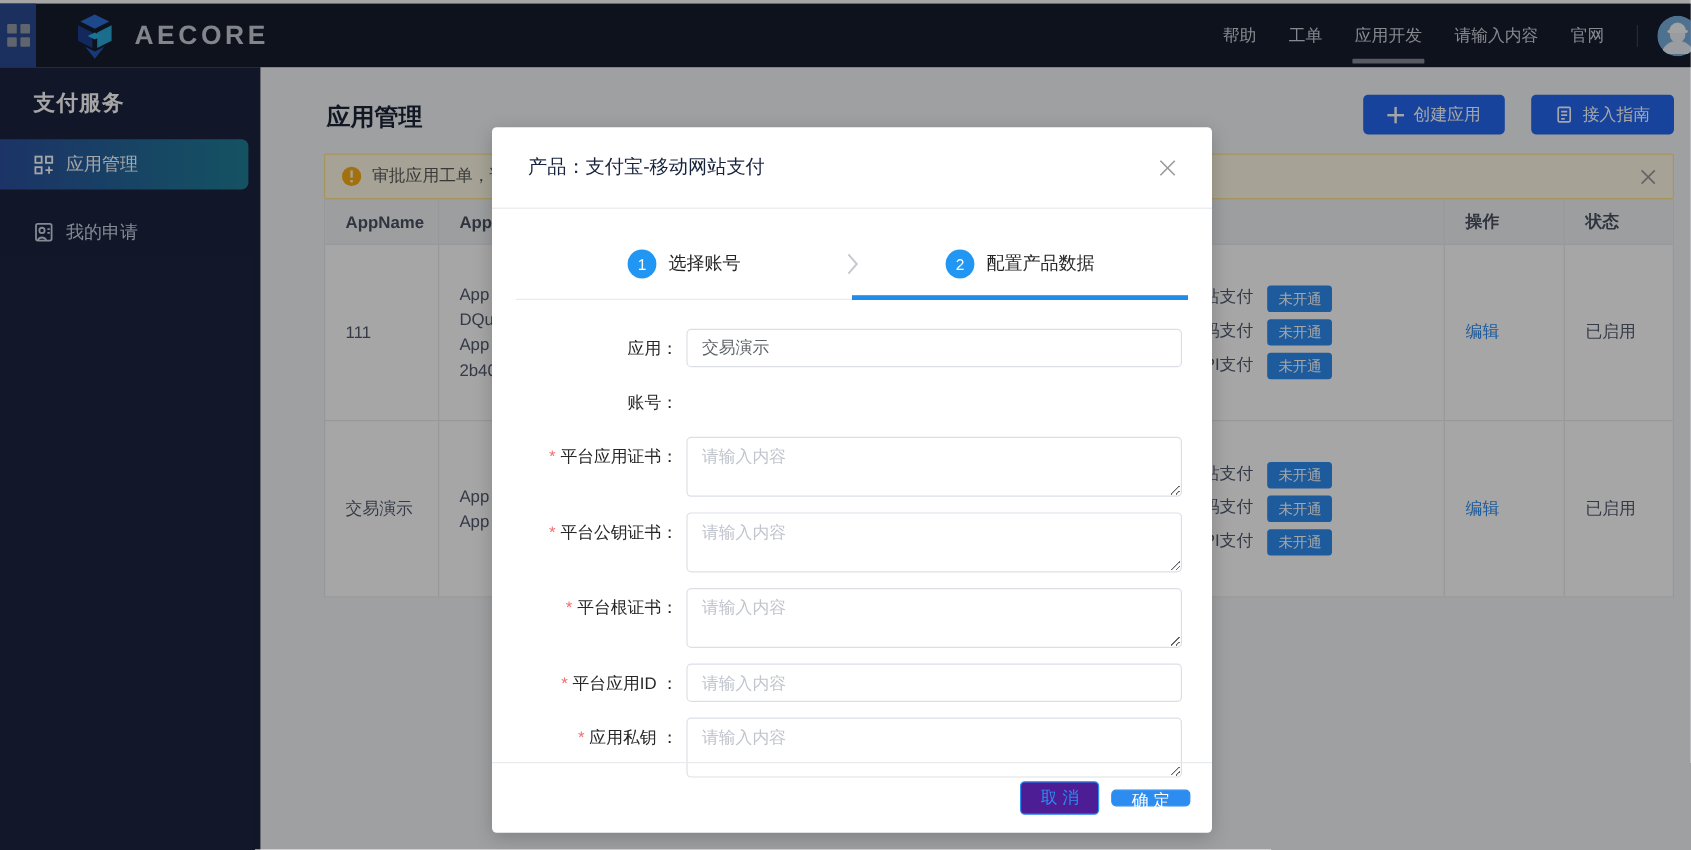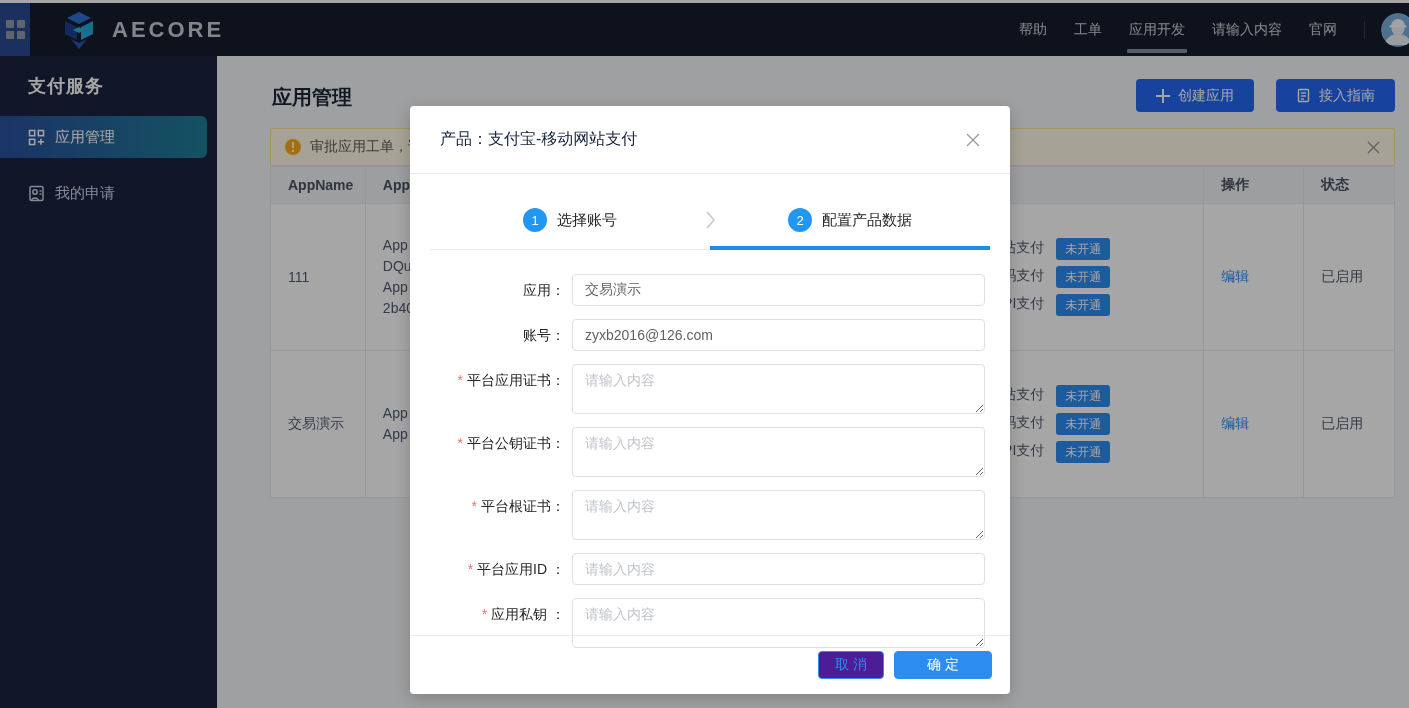--- a/index.html
+++ b/index.html
@@ -93,21 +93,21 @@
   .f-input, .f-area { width:413px; border:1px solid #dcdfe6; border-radius:4px; font-size:14px;
     color:#606266; padding:0 12px; outline:none;
     font-family:"Liberation Sans","DejaVu Sans",sans-serif; }
   .f-input { height:32px; }
   .f-area { height:50px; padding:6px 12px; resize:both; line-height:18px; }
   .f-input::placeholder, .f-area::placeholder { color:#c0c4cc; }
   .m-foot { position:absolute; left:0; bottom:0; width:100%; height:59px; border-top:1px solid #e8eaec;
     display:flex; align-items:center; justify-content:flex-end; gap:10px; padding-right:18px; }
   .btn-cancel { height:28px; padding:0 16px; background:#4c1d95; border:1px solid #2d8cf0; color:#2d8cf0;
     border-radius:4px; font-size:14px; cursor:pointer; font-family:"Liberation Sans","DejaVu Sans",sans-serif; }
-  .btn-ok { height:28px; padding:0 32px; background:#2d8cf0; border:1px solid #2d8cf0; color:#ffffff;
+  .btn-ok { height:14px; padding:0 16px; background:#2d8cf0; border:1px solid #2d8cf0; color:#ffffff;
     border-radius:4px; font-size:14px; cursor:pointer; font-family:"Liberation Sans","DejaVu Sans",sans-serif; }
 </style>
 </head>
 <body>
 
 <div class="app">
 
   <div class="top-strip"></div>
 
   <div class="topbar">
@@ -313,21 +313,20 @@
       </div>
     </div>
 
     <div class="m-form">
       <div class="f-row">
         <label class="f-label"><span>应用：</span></label>
         <input class="f-input" value="交易演示" style="">
       </div>
       <div class="f-row">
         <label class="f-label"><span>账号：</span></label>
-        <input class="f-input" value="zyxb2016@126.com" style="">
       </div>
       <div class="f-row">
         <label class="f-label"><span class="req">*</span><span>平台应用证书：</span></label>
         <textarea class="f-area" placeholder="请输入内容" style=""></textarea>
       </div>
       <div class="f-row">
         <label class="f-label"><span class="req">*</span><span>平台公钥证书：</span></label>
         <textarea class="f-area" placeholder="请输入内容" style=""></textarea>
       </div>
       <div class="f-row">

